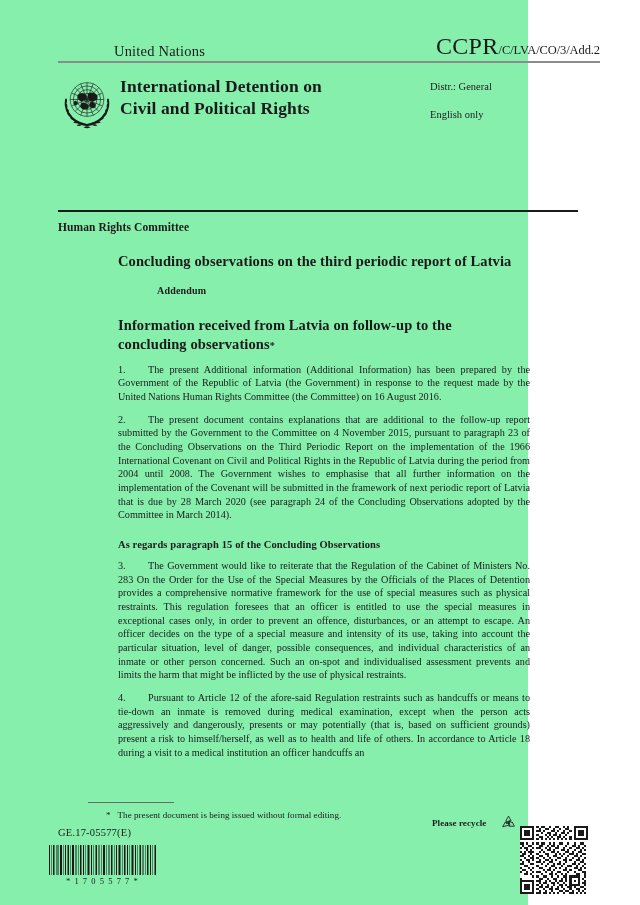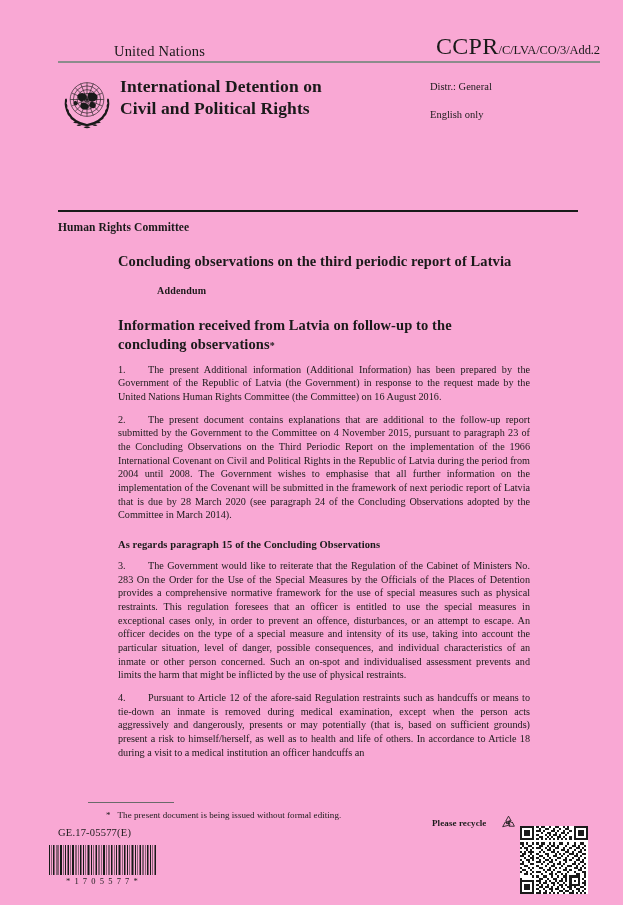--- a/index.html
+++ b/index.html
@@ -11,23 +11,23 @@
     width: 640px;
     height: 905px;
     position: relative;
     font-family: "Liberation Serif", "DejaVu Serif", serif;
     color: #1a1a1a;
     overflow: hidden;
   }
   .page {
     position: absolute;
     left: 0; top: 0;
-    width: 623px;
+    width: 528px;
     height: 905px;
-    background: #f9a8d4;
+    background: #86efac;
   }
 
   
   .masthead {
     position: absolute;
     left: 58px;
     top: 36px;
     width: 542px;
   }
   .mast-top {

